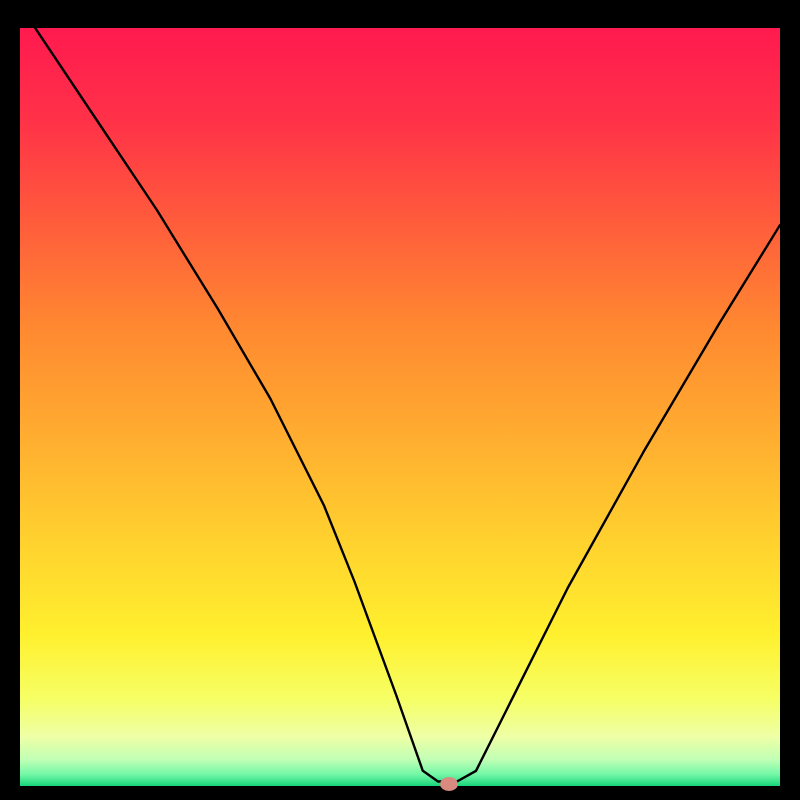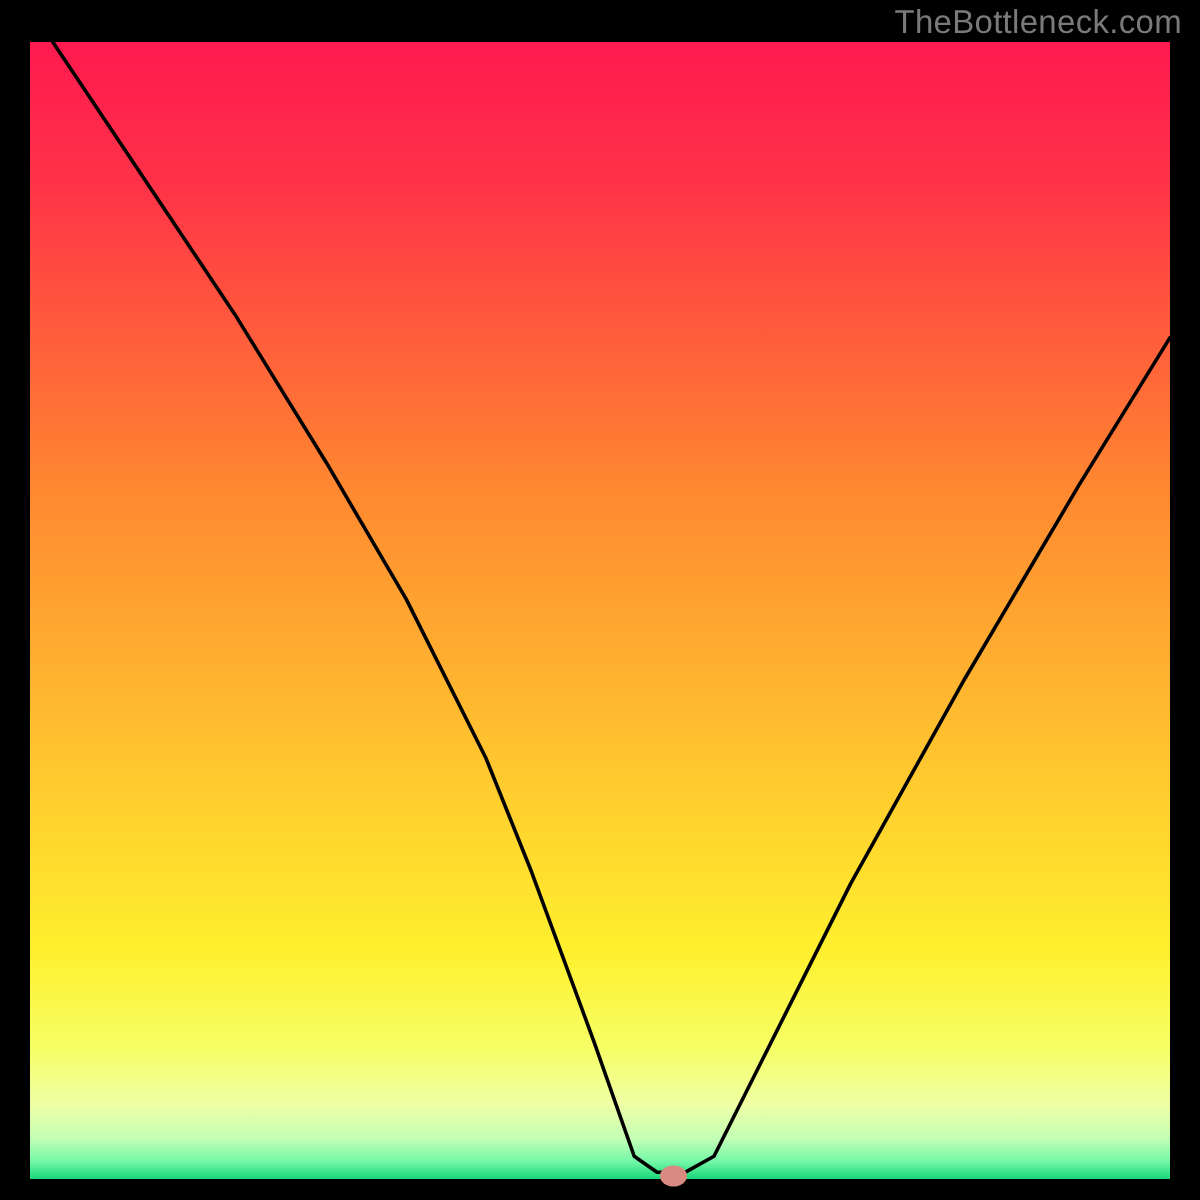--- a/index.html
+++ b/index.html
@@ -37,21 +37,20 @@
   .marker {
     position: absolute;
     border-radius: 50% / 50%;
     transform: translate(-50%, -50%);
   }
 </style>
 </head>
 <body>
 <div class="container">
 
-  <div class="watermark">TheBottleneck.com</div>
 
   <div class="plot-frame">
     <div class="plot-area">
       <svg class="chart" id="chart-svg" width="760" height="758" viewBox="0 0 760 758" preserveAspectRatio="none">
         <defs>
           <linearGradient id="bg-grad" x1="0" y1="0" x2="0" y2="1">
 
           <stop offset="0%" stop-color="#ff1a4f"></stop>
               <stop offset="12%" stop-color="#ff3148"></stop>
               <stop offset="25%" stop-color="#ff5a3c"></stop>

